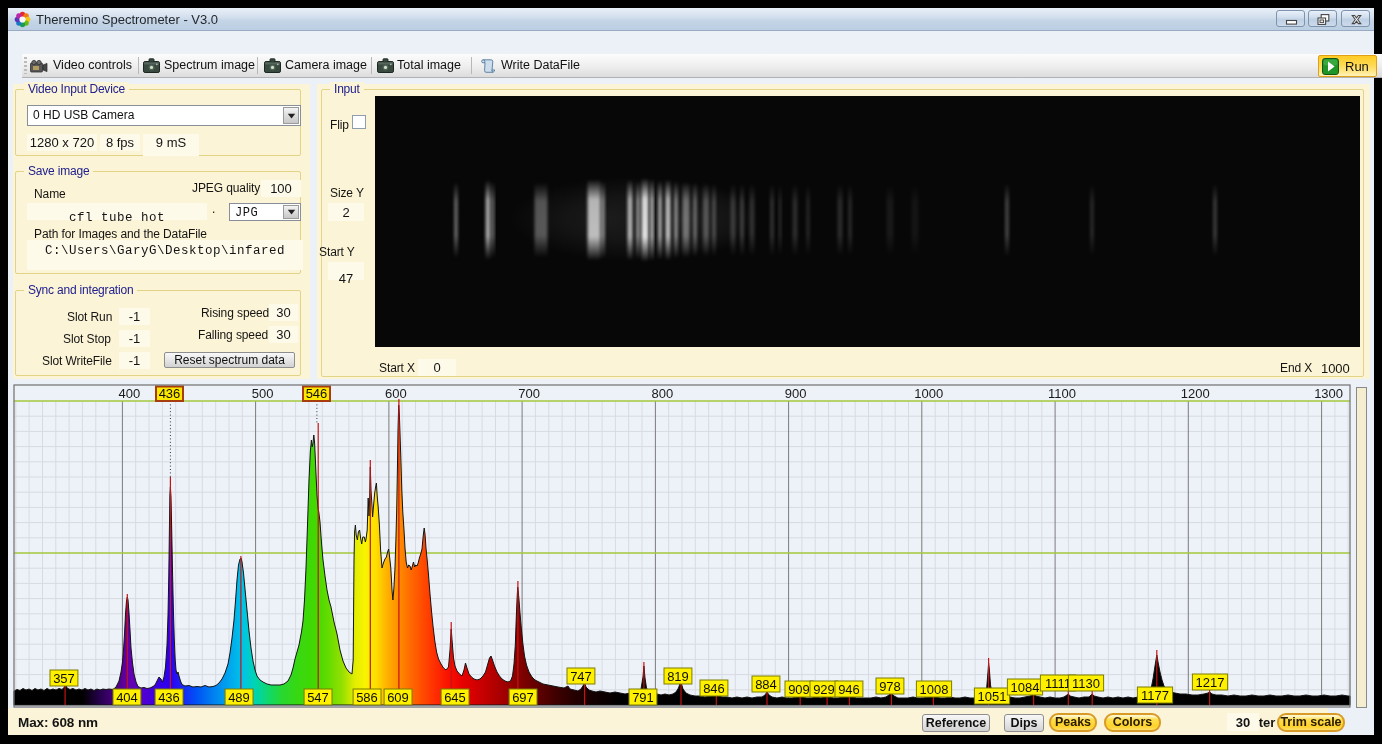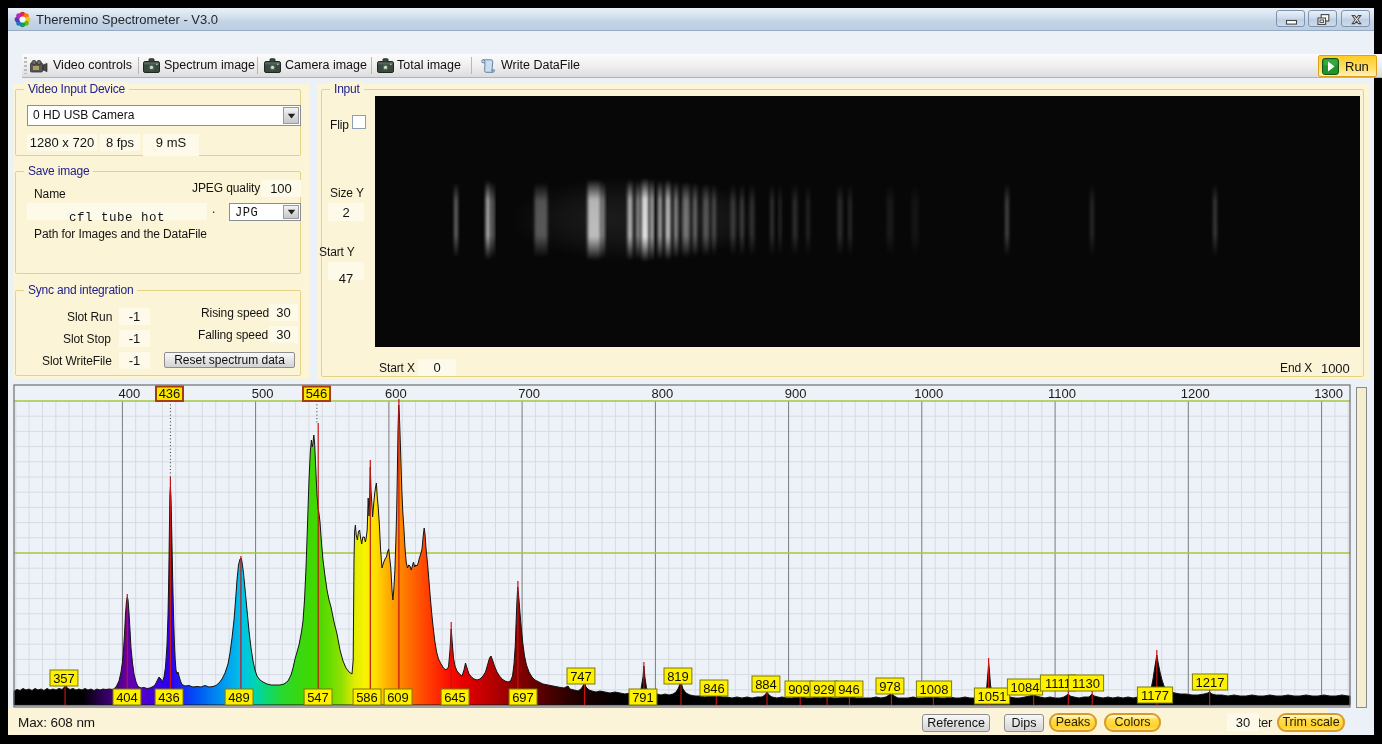--- a/index.html
+++ b/index.html
@@ -37,21 +37,21 @@
 .mono { font-family:"Liberation Mono", monospace; font-size:12.5px; letter-spacing:0.5px; }
 .combo { position:absolute; background:#fff; border:1px solid #888f98; font-size:12px; color:#101010; }
 .dbtn { position:absolute; right:1px; top:1px; bottom:1px; width:16px;
   background:linear-gradient(#f4f4f4, #dcdcdc 50%, #c8c8c8); border:1px solid #9a9a9a;
   display:flex; align-items:center; justify-content:center; }
 .btn { position:absolute; background:linear-gradient(#f8f8f8, #e8e8e8 45%, #d2d2d2);
   border:1px solid #8e8e8e; border-radius:3px; font-size:12.5px; color:#101010;
   text-align:center; }
 .ybtn { position:absolute; background:linear-gradient(#fff6c8 8%, #ffdf4e 30%, #ffd22a 75%, #ffdf66);
   border:2px solid #d89b28; border-radius:9px; font-size:12.5px; color:#2a1c00; text-align:center; }
-#statusbar { position:absolute; left:0; top:700px; width:1320px; height:27px; background:#fbf4d8; }
+#statusbar { position:absolute; left:0; top:700px; width:1320px; height:27px; background:#fbf4d8;font-weight:bold; }
 </style></head>
 <body>
 <div id="frame">
     <div id="inner">
 
 <div id="titlebar">
   <span class="ticon"><svg width="17" height="17" viewBox="0 0 17 17">
             <g>
 <circle cx="8.5" cy="3.4" r="2.7" fill="#e82828"></circle>
               <circle cx="12.1" cy="4.9" r="2.7" fill="#f07818"></circle>
@@ -164,20 +164,21 @@
     <div class="fld" style="left:245px; top:8px; width:40px; height:17px; padding-top:1px">100</div>
     <span class="lbl" style="left:18px; top:15px">Name</span>
     <div class="fld mono" style="left:11px; top:31px; width:180px; height:17px; padding-top:8px">cfl tube hot</div>
     <span class="lbl" style="left:196px; top:30px">.</span>
     <div class="combo mono" style="left:213px; top:31px; width:72px; height:18px; padding:2px 0 0 5px">JPG<span class="dbtn">
               <svg width="9" height="6" viewBox="0 0 9 6">
                 <path d="M0.8 0.8 L8.2 0.8 L4.5 5.4 Z" fill="#202020"></path>
               </svg>
             </span></div>
     <span class="lbl" style="left:18px; top:55px">Path for Images and the DataFile</span>
+    <div class="fld mono" style="left:11px; top:68px; width:276px; height:30px; padding-top:4px">C:\Users\GaryG\Desktop\infared</div>
   </div>
   <div class="grp" style="left:2px; top:206px; width:286px; height:86px">
     <span class="gt">Sync and integration</span>
     <span class="lbl" style="left:51px; top:19px">Slot Run</span>
     <div class="fld" style="left:103px; top:17px; width:31px; height:17px; padding-top:1px">-1</div>
     <span class="lbl" style="left:47px; top:41px">Slot Stop</span>
     <div class="fld" style="left:103px; top:39px; width:31px; height:17px; padding-top:1px">-1</div>
     <span class="lbl" style="left:26px; top:63px">Slot WriteFile</span>
     <div class="fld" style="left:103px; top:61px; width:31px; height:17px; padding-top:1px">-1</div>
     <span class="lbl" style="left:185px; top:15px">Rising speed</span>

